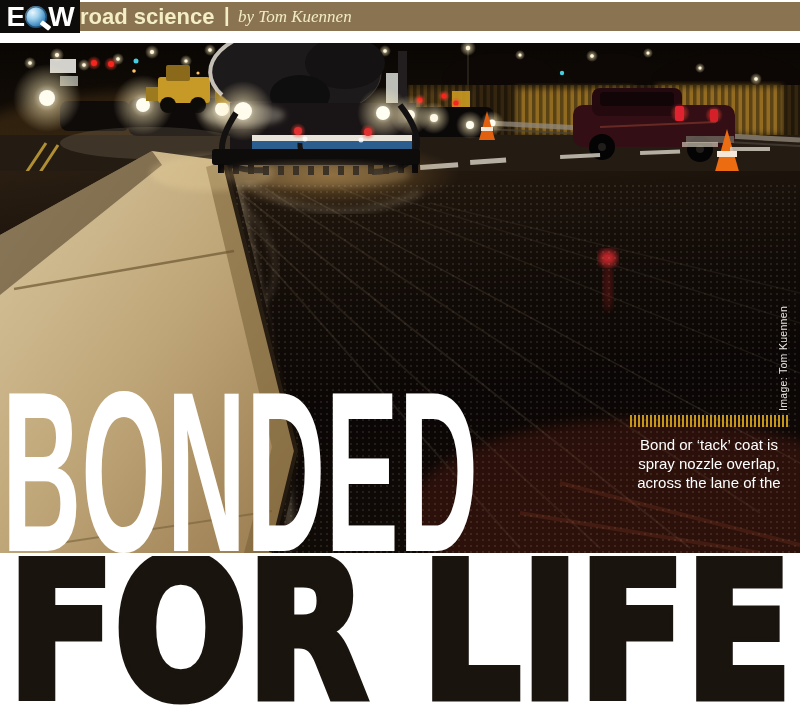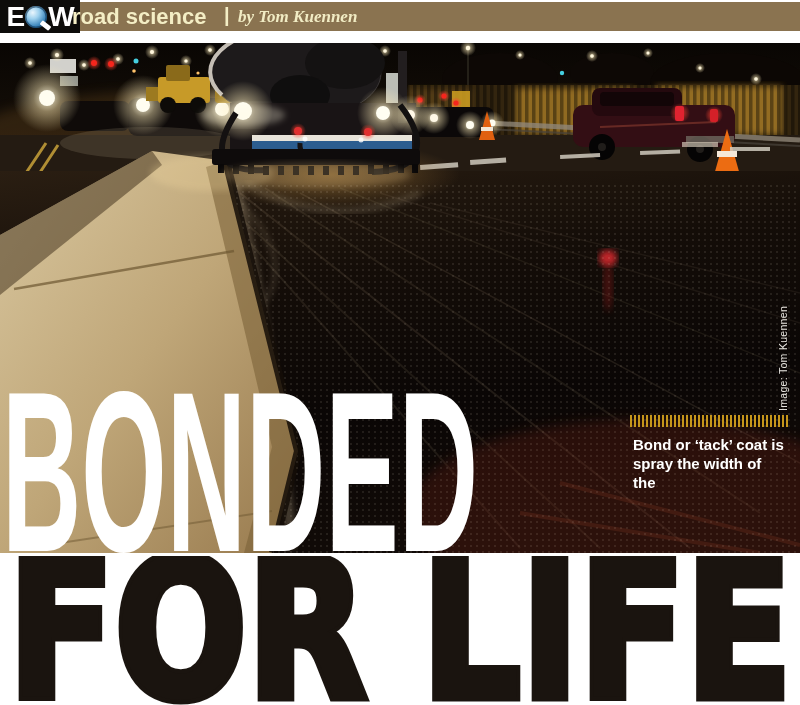--- a/index.html
+++ b/index.html
@@ -10,37 +10,37 @@
   .header{position:absolute;top:0;left:0;width:800px;height:33px;}
   .header-bar{position:absolute;top:2px;left:0;width:800px;height:29px;background:#8a7350;}
   .logo-box{position:absolute;top:0;left:0;width:80px;height:33px;background:#0d0c0a;
             display:flex;align-items:center;justify-content:center;}
   .logo-letter{color:#ffffff;font-weight:bold;font-size:28px;line-height:1;letter-spacing:-1px;}
   .globe{width:22px;height:22px;border-radius:50%;margin:0 1px;position:relative;flex:0 0 auto;
          background:radial-gradient(circle at 35% 30%,#eaf6fd 0%,#9ed1ee 30%,#3c86bb 65%,#12527f 100%);
          box-shadow:inset 0 0 0 1.5px rgba(10,40,70,.55);}
   .globe::after{content:"";position:absolute;right:-4px;bottom:0px;width:11px;height:5px;
          background:#ffffff;transform:rotate(38deg);border-radius:1px;}
-  .section-title{position:absolute;left:72px;top:4px;font-size:22px;font-weight:bold;
+  .section-title{position:absolute;left:80px;top:4px;font-size:22px;font-weight:bold;
          color:#f4eec5;white-space:nowrap;}
   .byline-sep{position:absolute;left:224px;top:4px;font-size:20px;font-weight:bold;color:#f4eec5;}
   .byline{position:absolute;left:238px;top:7px;font-family:"Liberation Serif",serif;
-         font-style:italic;font-weight:bold;font-size:17px;color:#f1ecc4;white-space:nowrap;}
+         font-style:italic;font-weight:normal;font-size:17px;color:#f1ecc4;white-space:nowrap;}
 
   
   .photo{position:absolute;top:43px;left:0;width:800px;height:510px;background:#0d0906;overflow:hidden;}
   .scene{position:absolute;top:0;left:0;}
   .grain{position:absolute;left:0;top:140px;width:800px;height:370px;opacity:.55;pointer-events:none;
          background-image:radial-gradient(rgba(255,244,220,.17) 1px,rgba(0,0,0,0) 1.4px);
          background-size:6px 6px;
          clip-path:polygon(28.9% 0%,100% 0%,100% 100%,34.1% 100%,37.3% 72.4%);}
   .ticks{position:absolute;left:630px;top:372px;width:159px;height:12px;
          background:repeating-linear-gradient(90deg,#c6961b 0 2px,rgba(0,0,0,0) 2px 4px);}
   .caption{position:absolute;left:633px;top:392px;width:152px;color:#ffffff;
-         font-size:15px;line-height:19px;font-weight:bold;}
+         font-size:15px;line-height:19px;font-weight:normal;text-align:center;}
   .credit{position:absolute;left:777px;top:258px;height:110px;color:#e8e6e0;font-size:10.5px;
          writing-mode:vertical-rl;transform:rotate(180deg);letter-spacing:.3px;white-space:nowrap;}
   .hl-bonded{position:absolute;left:0;bottom:0;}
 
   
   .hl-forlife{position:absolute;left:0;top:556px;}
 </style>
 </head>
 <body>
 
@@ -355,21 +355,22 @@
           <ellipse cx="316" cy="132" rx="95" ry="13" fill="#edc98c" opacity="0.22" filter="url(#b3)"></ellipse>
         </g>
       </g>
     </svg>
 
     <div class="grain"></div>
 
     <div class="ticks"></div>
     <div class="caption">
       <div>Bond or ‘tack’ coat is</div>
-      <div>spray the width of the</div>
+      <div>spray nozzle overlap,</div>
+      <div>across the lane of the</div>
     </div>
     <div class="credit">Image: Tom Kuennen</div>
 
     <svg class="hl-bonded" width="492" height="168">
       <text x="2" y="166" font-family="Liberation Sans, sans-serif" font-weight="bold" font-size="228" fill="#ffffff" textLength="476" lengthAdjust="spacingAndGlyphs">BONDED</text>
     </svg>
   </div>
 
   <svg class="hl-forlife" width="800" height="150">
     <text x="8" y="141" font-family="DejaVu Sans, sans-serif" font-weight="bold" font-size="192" fill="#1a140f" stroke="#1a140f" stroke-width="9" stroke-linejoin="miter" paint-order="stroke" textLength="784" lengthAdjust="spacingAndGlyphs">FOR LIFE</text>

